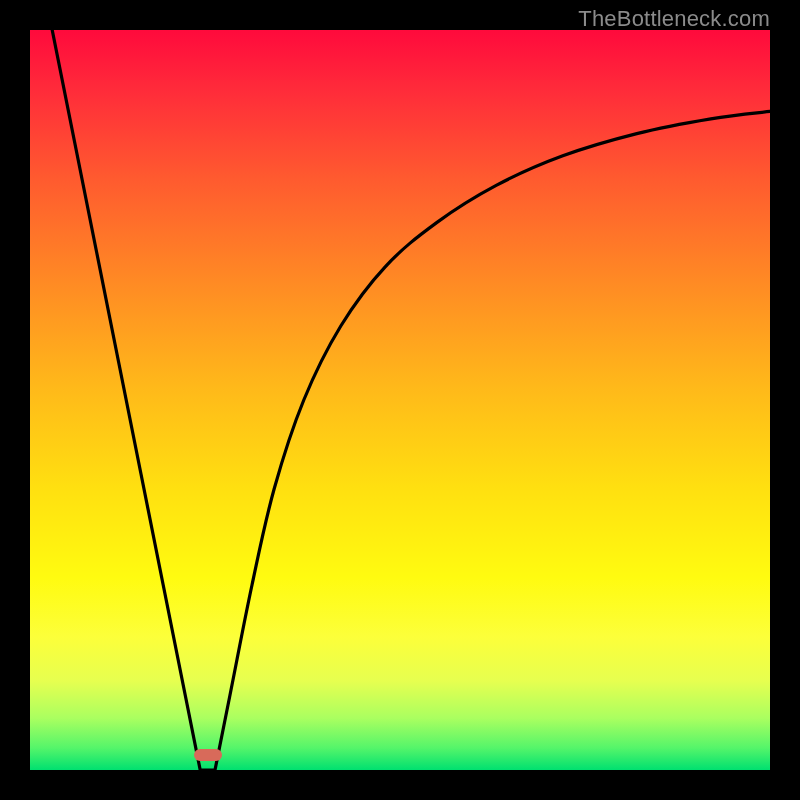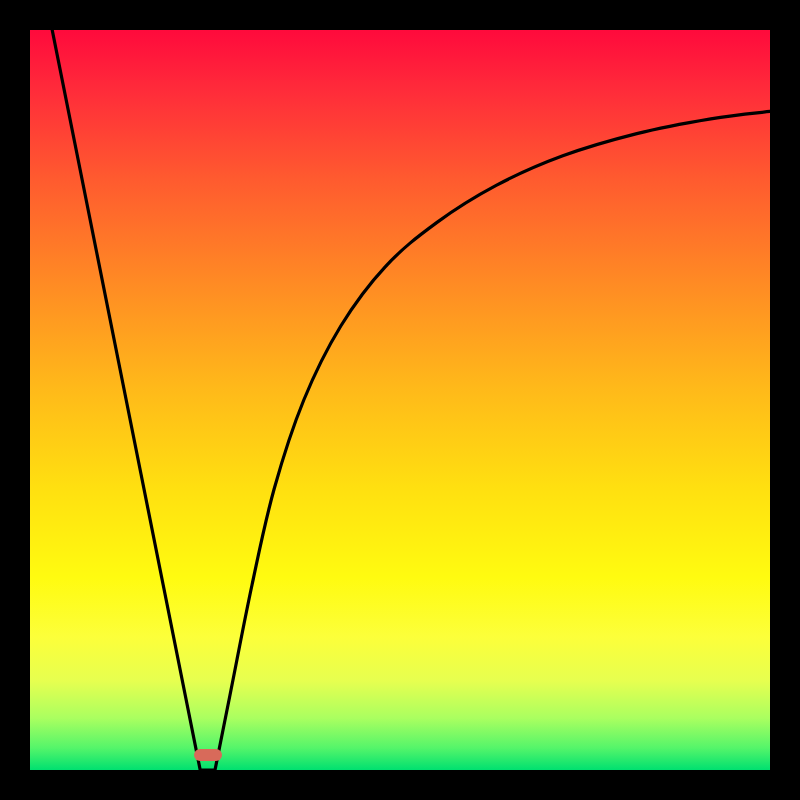--- a/index.html
+++ b/index.html
@@ -61,20 +61,21 @@
     height: 12px;
     border-radius: 6px;
     background: #d86a5a;
     transform: translate(-50%, -50%);
   }
 </style>
 </head>
 <body>
 
 <div class="frame">
+  <div class="attribution">TheBottleneck.com</div>
 
   <div class="plot-area">
     <svg class="curve" viewBox="0 0 740 740" preserveAspectRatio="none">
       <path d="M22.2 0.0 L44.4 111.0 L66.6 222.0 L88.8 333.0 L111.0 444.0 L133.2 555.0 L155.4 666.0 L170.2 740.0 L185.0 740.0 C187.7 726.7, 193.1 699.3, 199.8 666.0 C206.5 632.7, 214.0 592.3, 222.0 555.0 C230.0 517.7, 234.9 492.1, 244.2 458.8 C253.5 425.5, 261.8 399.3, 273.8 370.0 C285.8 340.7, 296.1 320.0, 310.8 296.0 C325.5 272.0, 337.9 255.4, 355.2 236.8 C372.5 218.2, 387.0 207.1, 407.0 192.4 C427.0 177.7, 443.6 167.4, 466.2 155.4 C488.8 143.4, 507.5 135.1, 532.8 125.8 C558.1 116.5, 580.2 110.3, 606.8 103.6 C633.4 96.9, 656.8 92.8, 680.8 88.8 C704.8 84.8, 729.3 82.7, 740.0 81.4" fill="none" stroke="#000" stroke-width="3.2" stroke-linecap="round" stroke-linejoin="round"></path>
     </svg>
     <div class="pill" style="left: 177.6px; top: 725.2px;"></div>
   </div>
 </div>
 
 </body></html>

